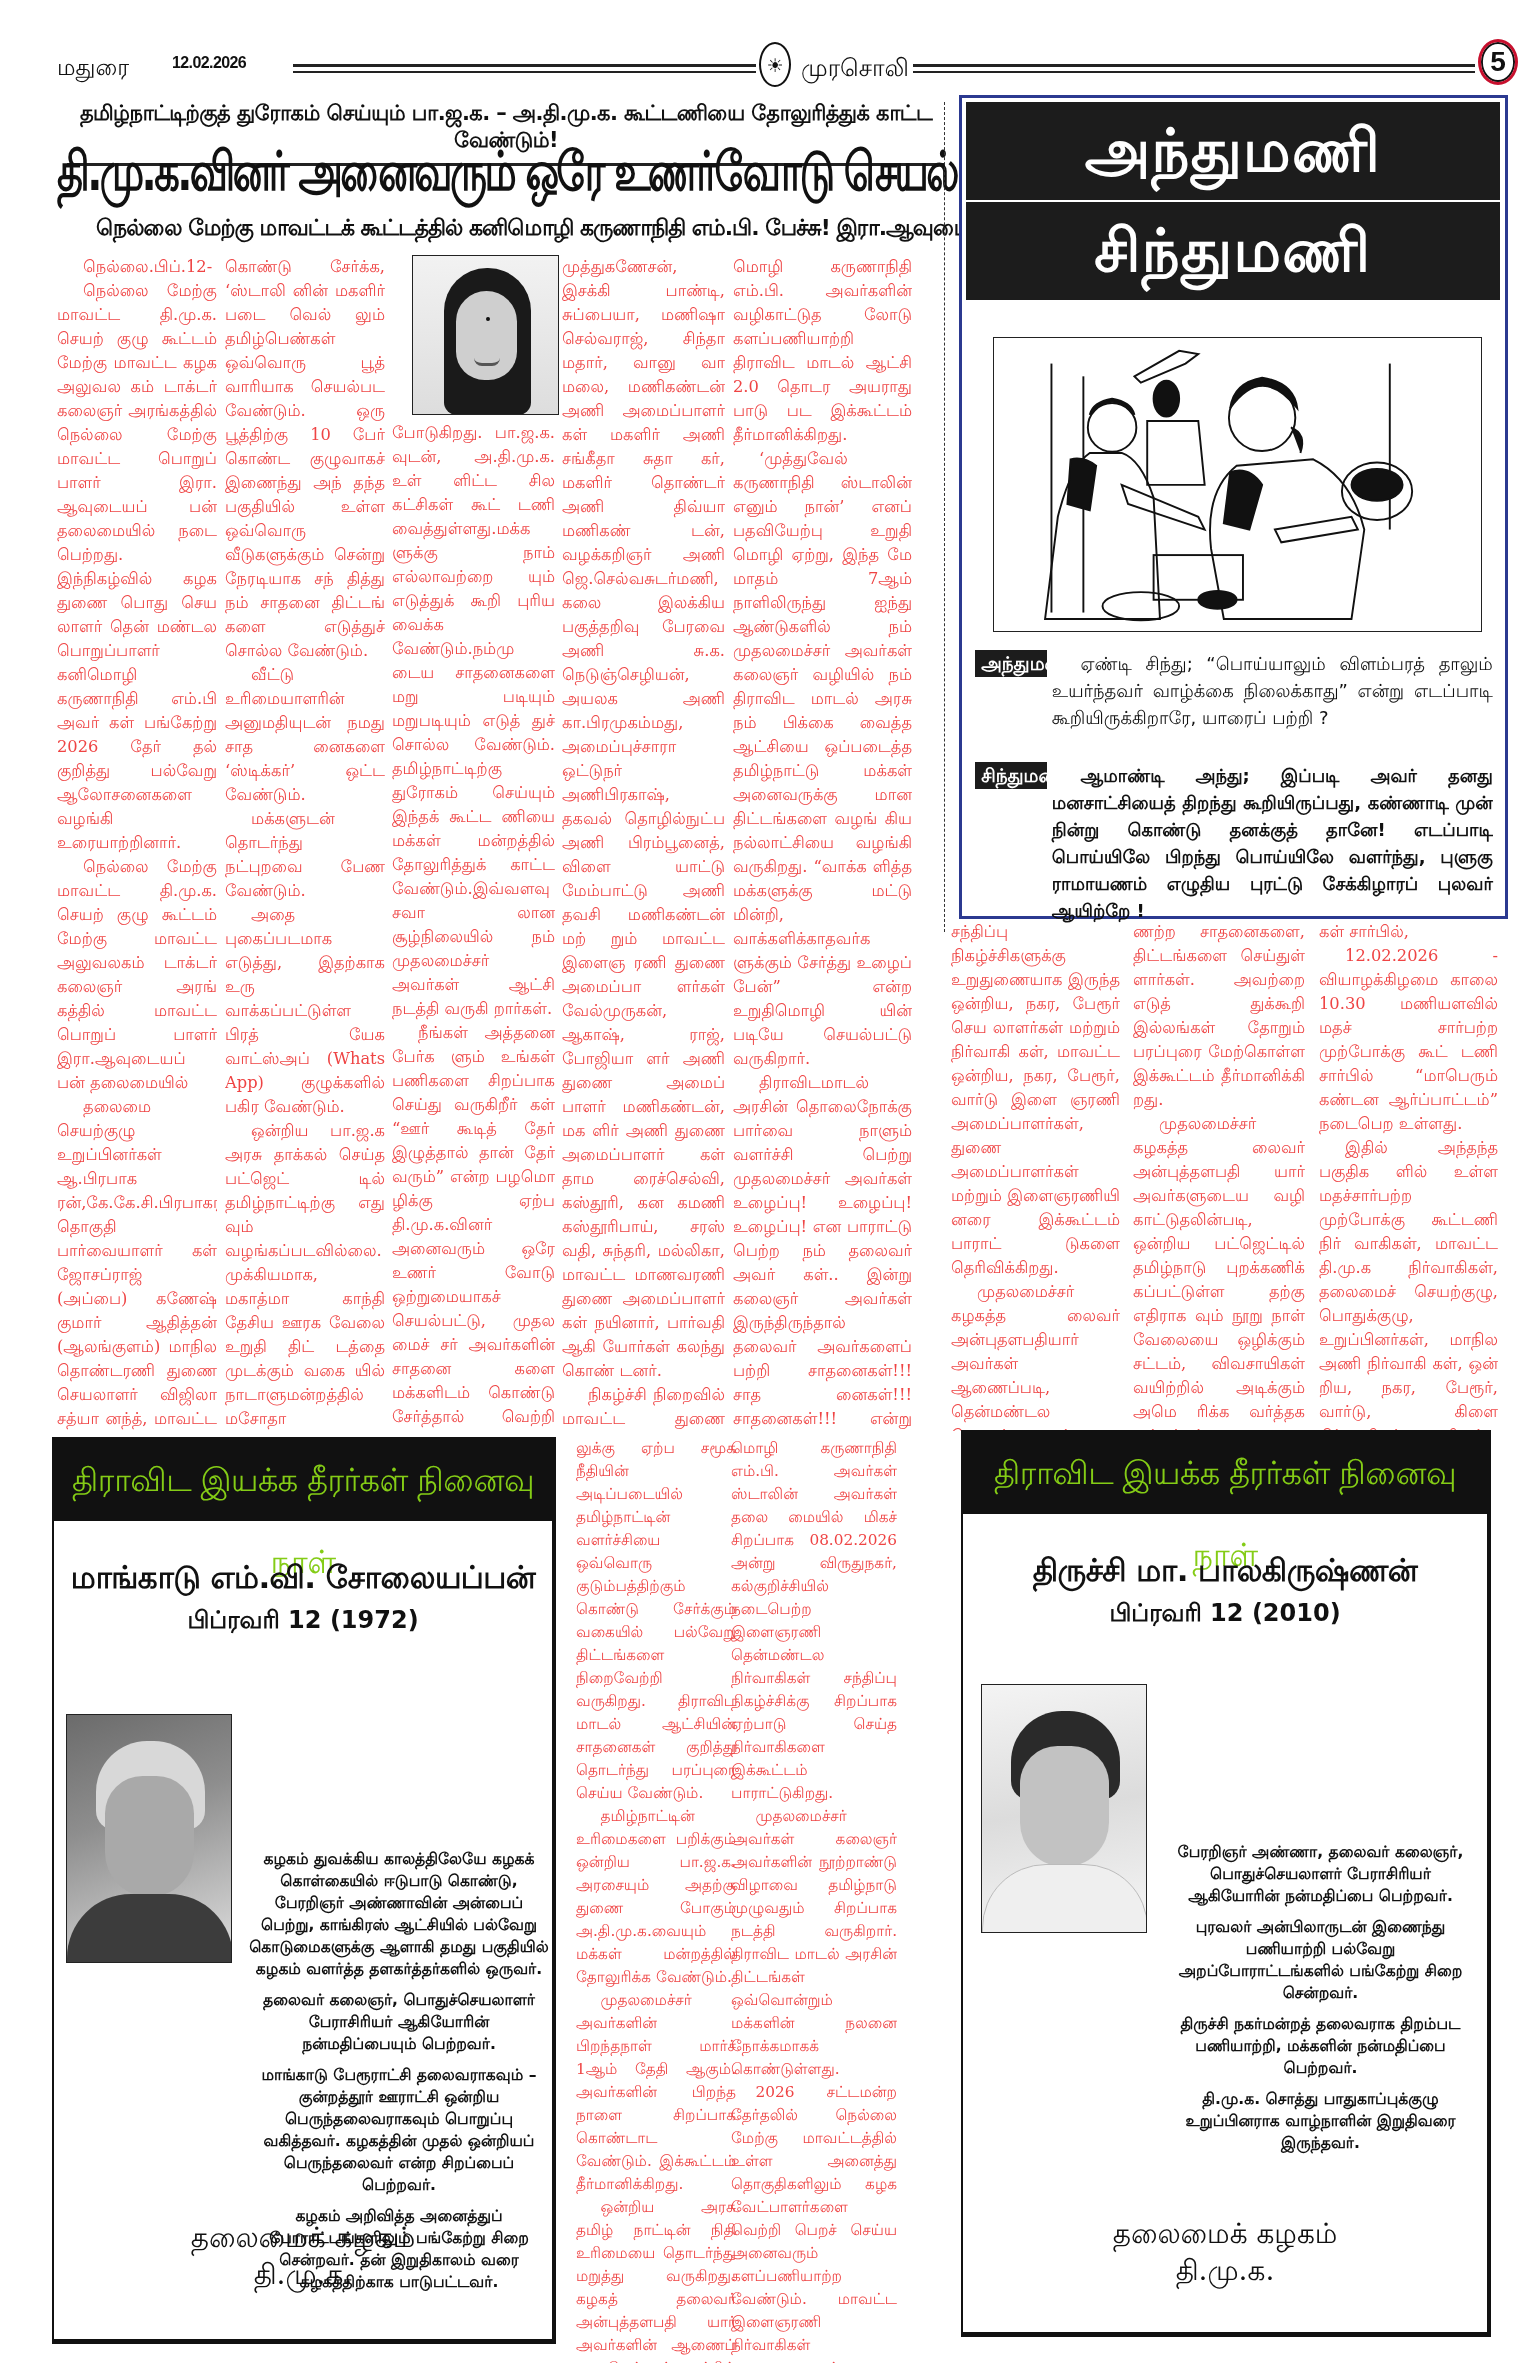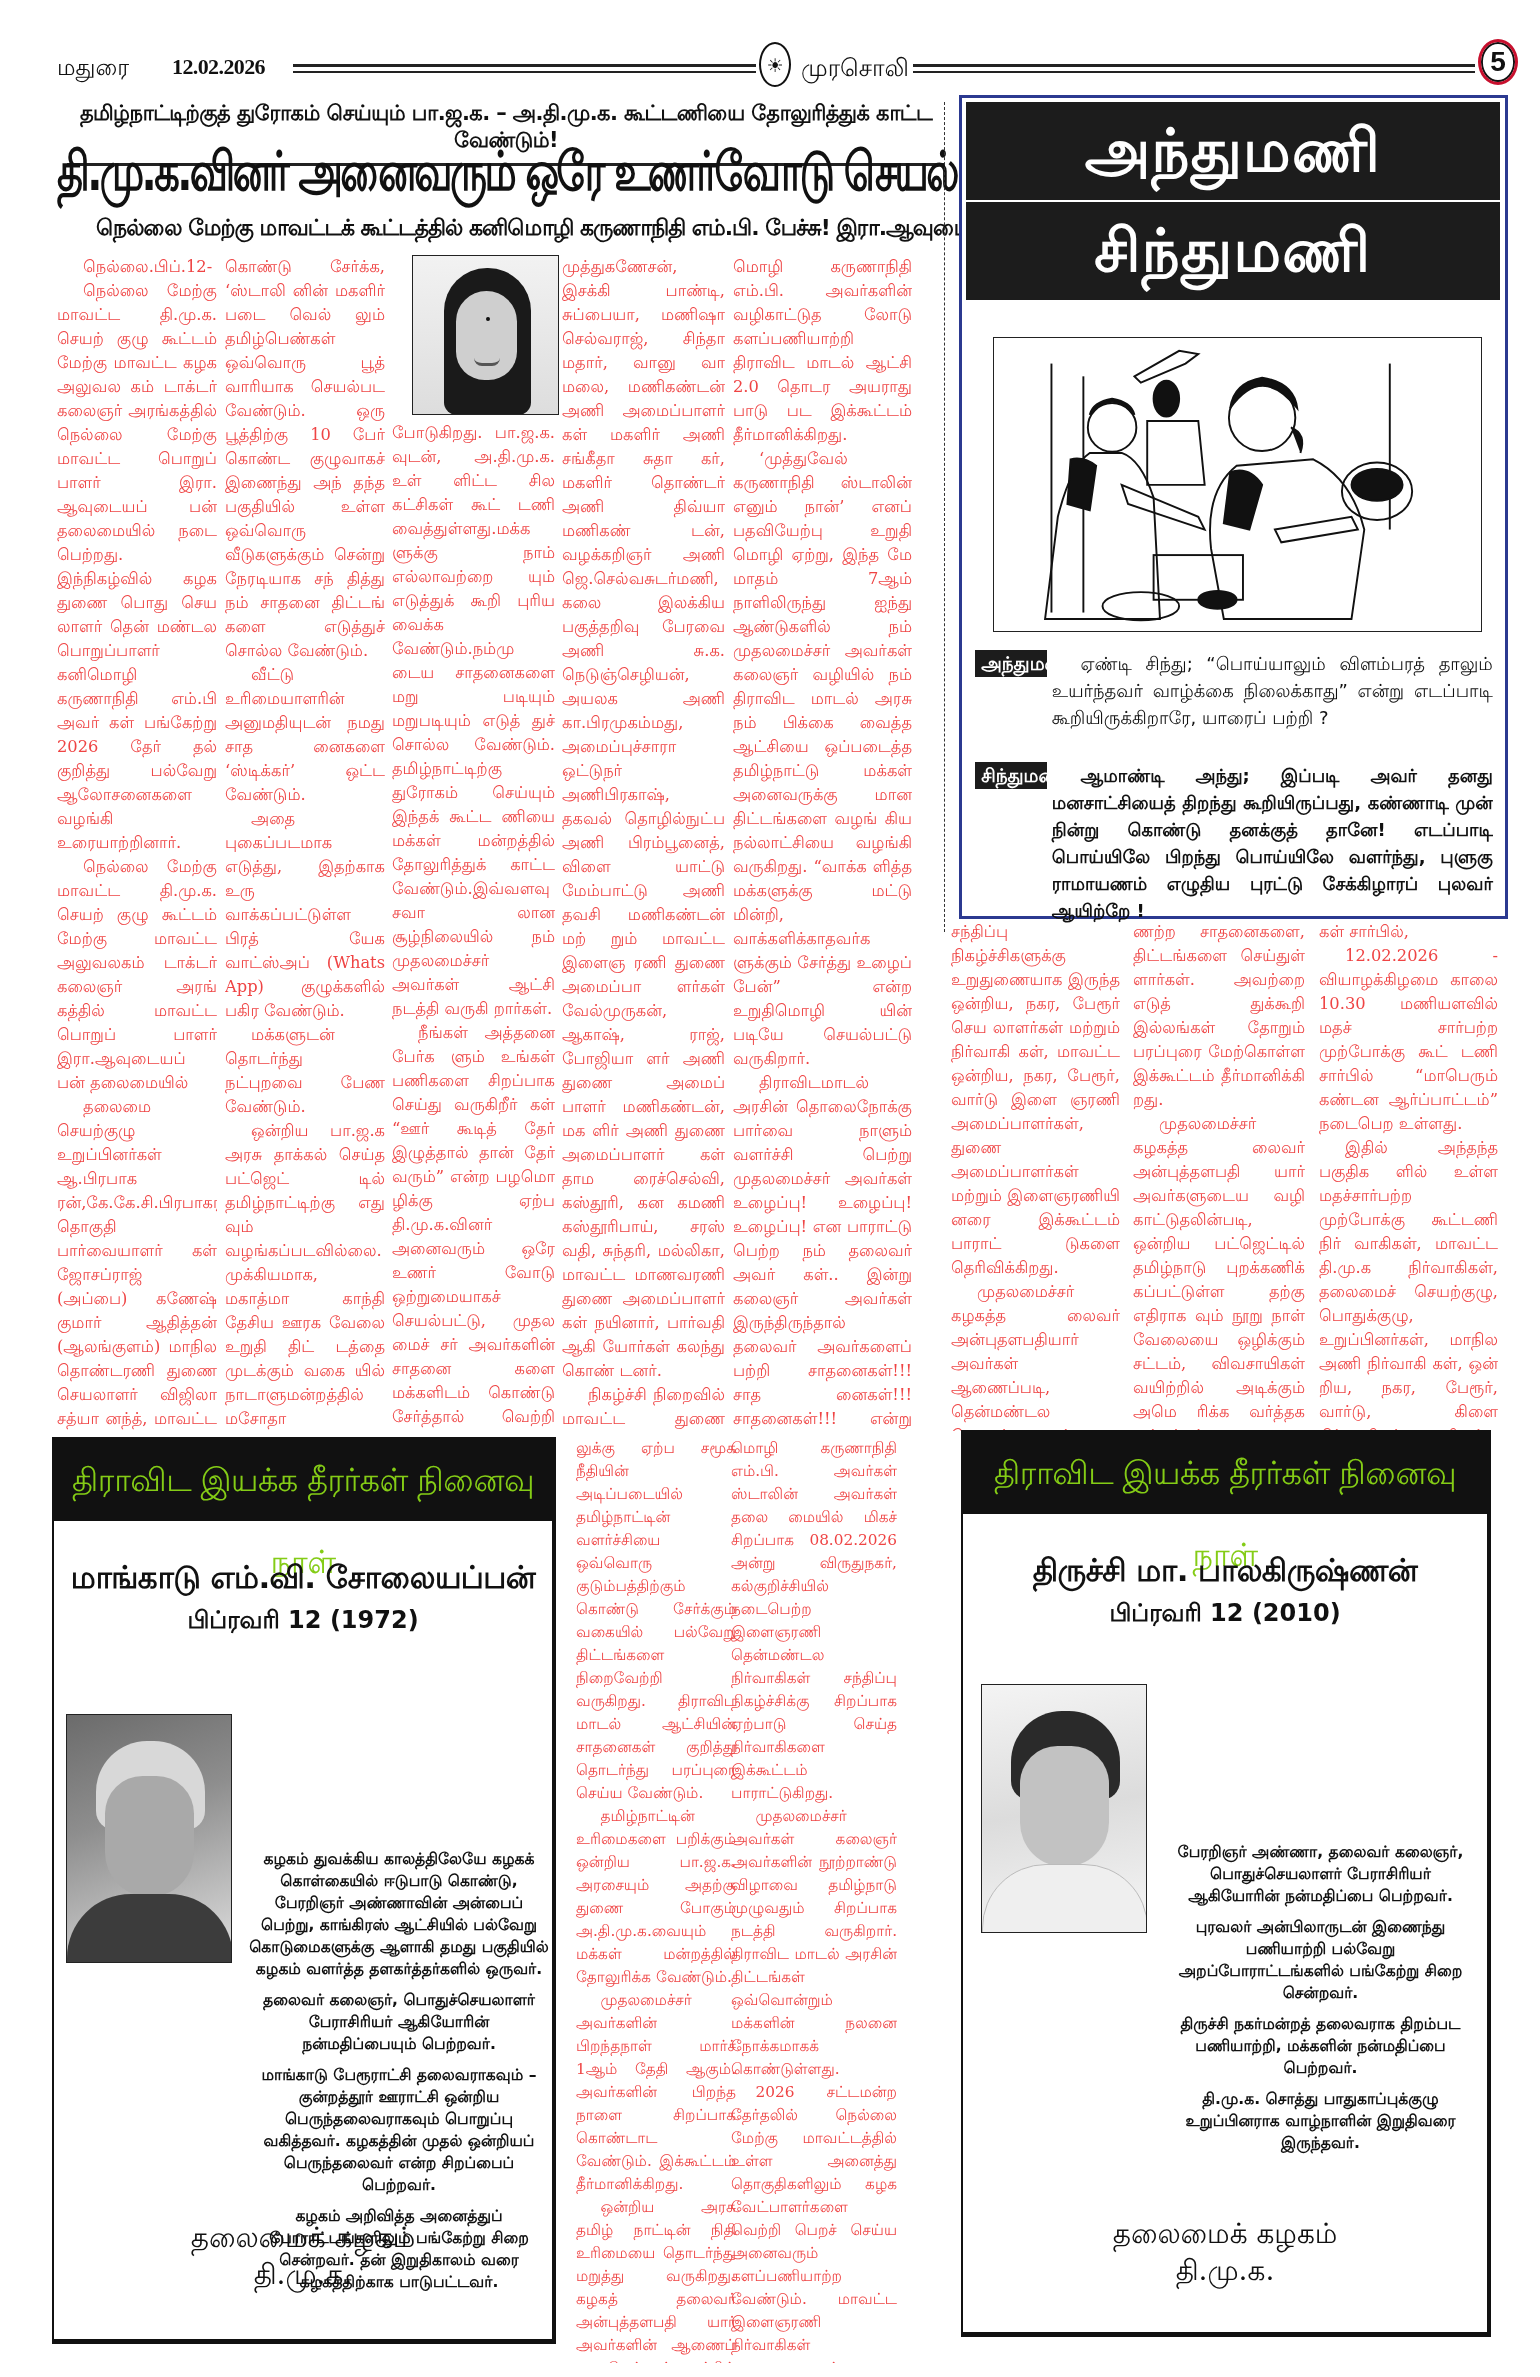--- a/index.html
+++ b/index.html
@@ -2,21 +2,21 @@
 <html style="font-size:10.2px"><head>
 <meta charset="utf-8">
 <style>
   * { box-sizing: border-box; margin: 0; padding: 0; }
   html, body { width: 1541px; height: 2377px; background: #ffffff; overflow: hidden; }
   body { position: relative; font-family: "DejaVu Serif", serif; color: #111; }
 
   
   .masthead { position: absolute; left: 57px; top: 50px; width: 1462px; height: 38px; }
   .mh-city { position: absolute; left: 0; top: 3.8px; font-family: "DejaVu Sans", sans-serif; font-size: 23px; }
-  .mh-date { position: absolute; left: 115px; top: 3.8px; font-family: Liberation Serif, serif; font-size: 22px; font-weight: bold; letter-spacing: -0.6px; }
+  .mh-date { position: absolute; left: 115px; top: 3.8px; font-family: Liberation Sans, sans-serif; font-size: 16px; font-weight: bold; letter-spacing: -0.6px; }
   .mh-rule { position: absolute; top: 14px; height: 9px; border-top: 3.8px solid #222; border-bottom: 2.6px solid #222; }
   .mh-rule.r1 { left: 236px; width: 463px; }
   .mh-rule.r2 { left: 856px; width: 562px; }
   .mh-logo { position: absolute; left: 702px; top: -7.7px; width: 32px; height: 45px; border: 2.6px solid #111; border-radius: 50%; display:flex; align-items:center; justify-content:center; font-size: 19px; }
   .mh-paper { position: absolute; left: 744px; top: 3.8px; font-family: "DejaVu Sans", sans-serif; font-size: 24px; }
   .mh-page { position: absolute; left: 1421px; top: -11.5px; width: 40px; height: 46px; border: 3.8px solid #c8102e; border-radius: 50%; background: #fff; display:flex; align-items:center; justify-content:center; font-family: "Liberation Sans", sans-serif; font-weight: bold; font-size: 28px; box-shadow: 0 0 0 1.9px #111 inset; }
 
   
   .kicker { position: absolute; left: 67px; top: 101px; width: 878px; text-align: center; font-family: "DejaVu Sans", sans-serif; font-weight: bold; font-size: 21px; letter-spacing: -0.6px; padding-bottom: 7.7px; border-bottom: 3.2px solid #222; }
   .headline { position: absolute; left: 57px; top: 140px; width: 891px; text-align: center; font-family: "DejaVu Sans", sans-serif; font-weight: bold; font-size: 40px; letter-spacing: -2.6px; transform: scaleY(1.35); transform-origin: top; white-space: nowrap; }
@@ -111,22 +111,22 @@
 
 <div class="col c1">
     <p>நெல்லை.பிப்.12-</p>
     <p>நெல்லை மேற்கு மாவட்ட தி.மு.க. செயற் குழு கூட்டம் மேற்கு மாவட்ட கழக அலுவல கம் டாக்டர் கலைஞர் அரங்கத்தில் நெல்லை மேற்கு மாவட்ட பொறுப் பாளர் இரா. ஆவுடையப் பன் தலைமையில் நடை பெற்றது. இந்நிகழ்வில் கழக துணை பொது செய லாளர் தென் மண்டல பொறுப்பாளர் கனிமொழி கருணாநிதி எம்.பி அவர் கள் பங்கேற்று 2026 தேர் தல் குறித்து பல்வேறு ஆலோசனைகளை வழங்கி உரையாற்றினார்.</p>
     <p>நெல்லை மேற்கு மாவட்ட தி.மு.க. செயற் குழு கூட்டம் மேற்கு மாவட்ட அலுவலகம் டாக்டர் கலைஞர் அரங் கத்தில் மாவட்ட பொறுப் பாளர் இரா.ஆவுடையப் பன் தலைமையில்</p>
     <p>தலைமை செயற்குழு உறுப்பினர்கள் ஆ.பிரபாக ரன்,கே.கே.சி.பிரபாகரன், தொகுதி பார்வையாளர் கள் ஜோசப்ராஜ் (அப்பை) கணேஷ் குமார் ஆதித்தன் (ஆலங்குளம்) மாநில தொண்டரணி துணை செயலாளர் விஜிலா சத்யா னந்த், மாவட்ட துணை செயலாளர்கள் மைக்கேல், தமிழ்ச்செல்வன் ஆகி யோர் முன்னிலையில் நடைபெற்றது.</p>
   </div>
 <div class="col c2">
     <p class="noind">கொண்டு சேர்க்க, ‘ஸ்டாலி னின் மகளிர் படை வெல் லும் தமிழ்பெண்கள் ஒவ்வொரு பூத் வாரியாக செயல்பட வேண்டும். ஒரு பூத்திற்கு 10 பேர் கொண்ட குழுவாகச் இணைந்து அந் தந்த பகுதியில் உள்ள ஒவ்வொரு வீடுகளுக்கும் சென்று நேரடியாக சந் தித்து நம் சாதனை திட்டங் களை எடுத்துச் சொல்ல வேண்டும்.</p>
     <p>வீட்டு உரிமையாளரின் அனுமதியுடன் நமது சாத னைகளை ‘ஸ்டிக்கர்’ ஒட்ட வேண்டும்.</p>
+    <p>மக்களுடன் தொடர்ந்து நட்புறவை பேண வேண்டும்.</p>
     <p>அதை புகைப்படமாக எடுத்து, இதற்காக உரு வாக்கப்பட்டுள்ள பிரத் யேக வாட்ஸ்அப் (Whats App) குழுக்களில் பகிர வேண்டும்.</p>
-    <p>மக்களுடன் தொடர்ந்து நட்புறவை பேண வேண்டும்.</p>
     <p>ஒன்றிய பா.ஜ.க அரசு தாக்கல் செய்த பட்ஜெட் டில் தமிழ்நாட்டிற்கு எது வும் வழங்கப்படவில்லை. முக்கியமாக, மகாத்மா காந்தி தேசிய ஊரக வேலை உறுதி திட் டத்தை முடக்கும் வகை யில் நாடாளுமன்றத்தில் மசோதா கொண்டுவரப் பட்டுள்ளது.</p>
   </div>
 <div class="col c3">
     <p class="noind">போடுகிறது. பா.ஜ.க. வுடன், அ.தி.மு.க. உள் ளிட்ட சில கட்சிகள் கூட் டணி வைத்துள்ளது.மக்க ளுக்கு நாம் எல்லாவற்றை யும் எடுத்துக் கூறி புரிய வைக்க வேண்டும்.நம்மு டைய சாதனைகளை மறு படியும் மறுபடியும் எடுத் துச் சொல்ல வேண்டும். தமிழ்நாட்டிற்கு துரோகம் செய்யும் இந்தக் கூட்ட ணியை மக்கள் மன்றத்தில் தோலுரித்துக் காட்ட வேண்டும்.இவ்வளவு சவா லான சூழ்நிலையில் நம் முதலமைச்சர் அவர்கள் ஆட்சி நடத்தி வருகி றார்கள்.</p>
     <p>நீங்கள் அத்தனை பேர்க ளும் உங்கள் பணிகளை சிறப்பாக செய்து வருகிறீர் கள் “ஊர் கூடித் தேர் இழுத்தால் தான் தேர் வரும்” என்ற பழமொ ழிக்கு ஏற்ப தி.மு.க.வினர் அனைவரும் ஒரே உணர் வோடு ஒற்றுமையாகச் செயல்பட்டு, முதல மைச் சர் அவர்களின் சாதனை களை மக்களிடம் கொண்டு சேர்த்தால் வெற்றி நிச்ச யம்.</p>
   </div>
 <div class="col c4">
     <p class="noind">முத்துகணேசன், இசக்கி பாண்டி, சுப்பையா, மணிஷா செல்வராஜ், சிந்தா மதார், வானு வா மலை, மணிகண்டன் அணி அமைப்பாளர் கள் மகளிர் அணி சங்கீதா சுதா கர், மகளிர் தொண்டர் அணி திவ்யா மணிகண் டன், வழக்கறிஞர் அணி ஜெ.செல்வசுடர்மணி, கலை இலக்கிய பகுத்தறிவு பேரவை அணி சு.க. நெடுஞ்செழியன், அயலக அணி கா.பிரமுகம்மது, அமைப்புச்சாரா ஒட்டுநர் அணிபிரகாஷ், தகவல் தொழில்நுட்ப அணி பிரம்பூனைத், விளை யாட்டு மேம்பாட்டு அணி தவசி மணிகண்டன் மற் றும் மாவட்ட இளைஞ ரணி துணை அமைப்பா ளர்கள் வேல்முருகன், ஆகாஷ், ராஜ், போஜியா ளர் அணி துணை அமைப் பாளர் மணிகண்டன், மக ளிர் அணி துணை அமைப்பாளர் கள் தாம ரைச்செல்வி, கஸ்தூரி, கன கமணி கஸ்தூரிபாய், சரஸ் வதி, சுந்தரி, மல்லிகா, மாவட்ட மாணவரணி துணை அமைப்பாளர் கள் நயினார், பார்வதி ஆகி யோர்கள் கலந்து கொண் டனர்.</p>
     <p>நிகழ்ச்சி நிறைவில் மாவட்ட துணை செயலா ளர் ப.தமயந்தி நன்றியுரை யாற்றினார்.</p>
   </div>

